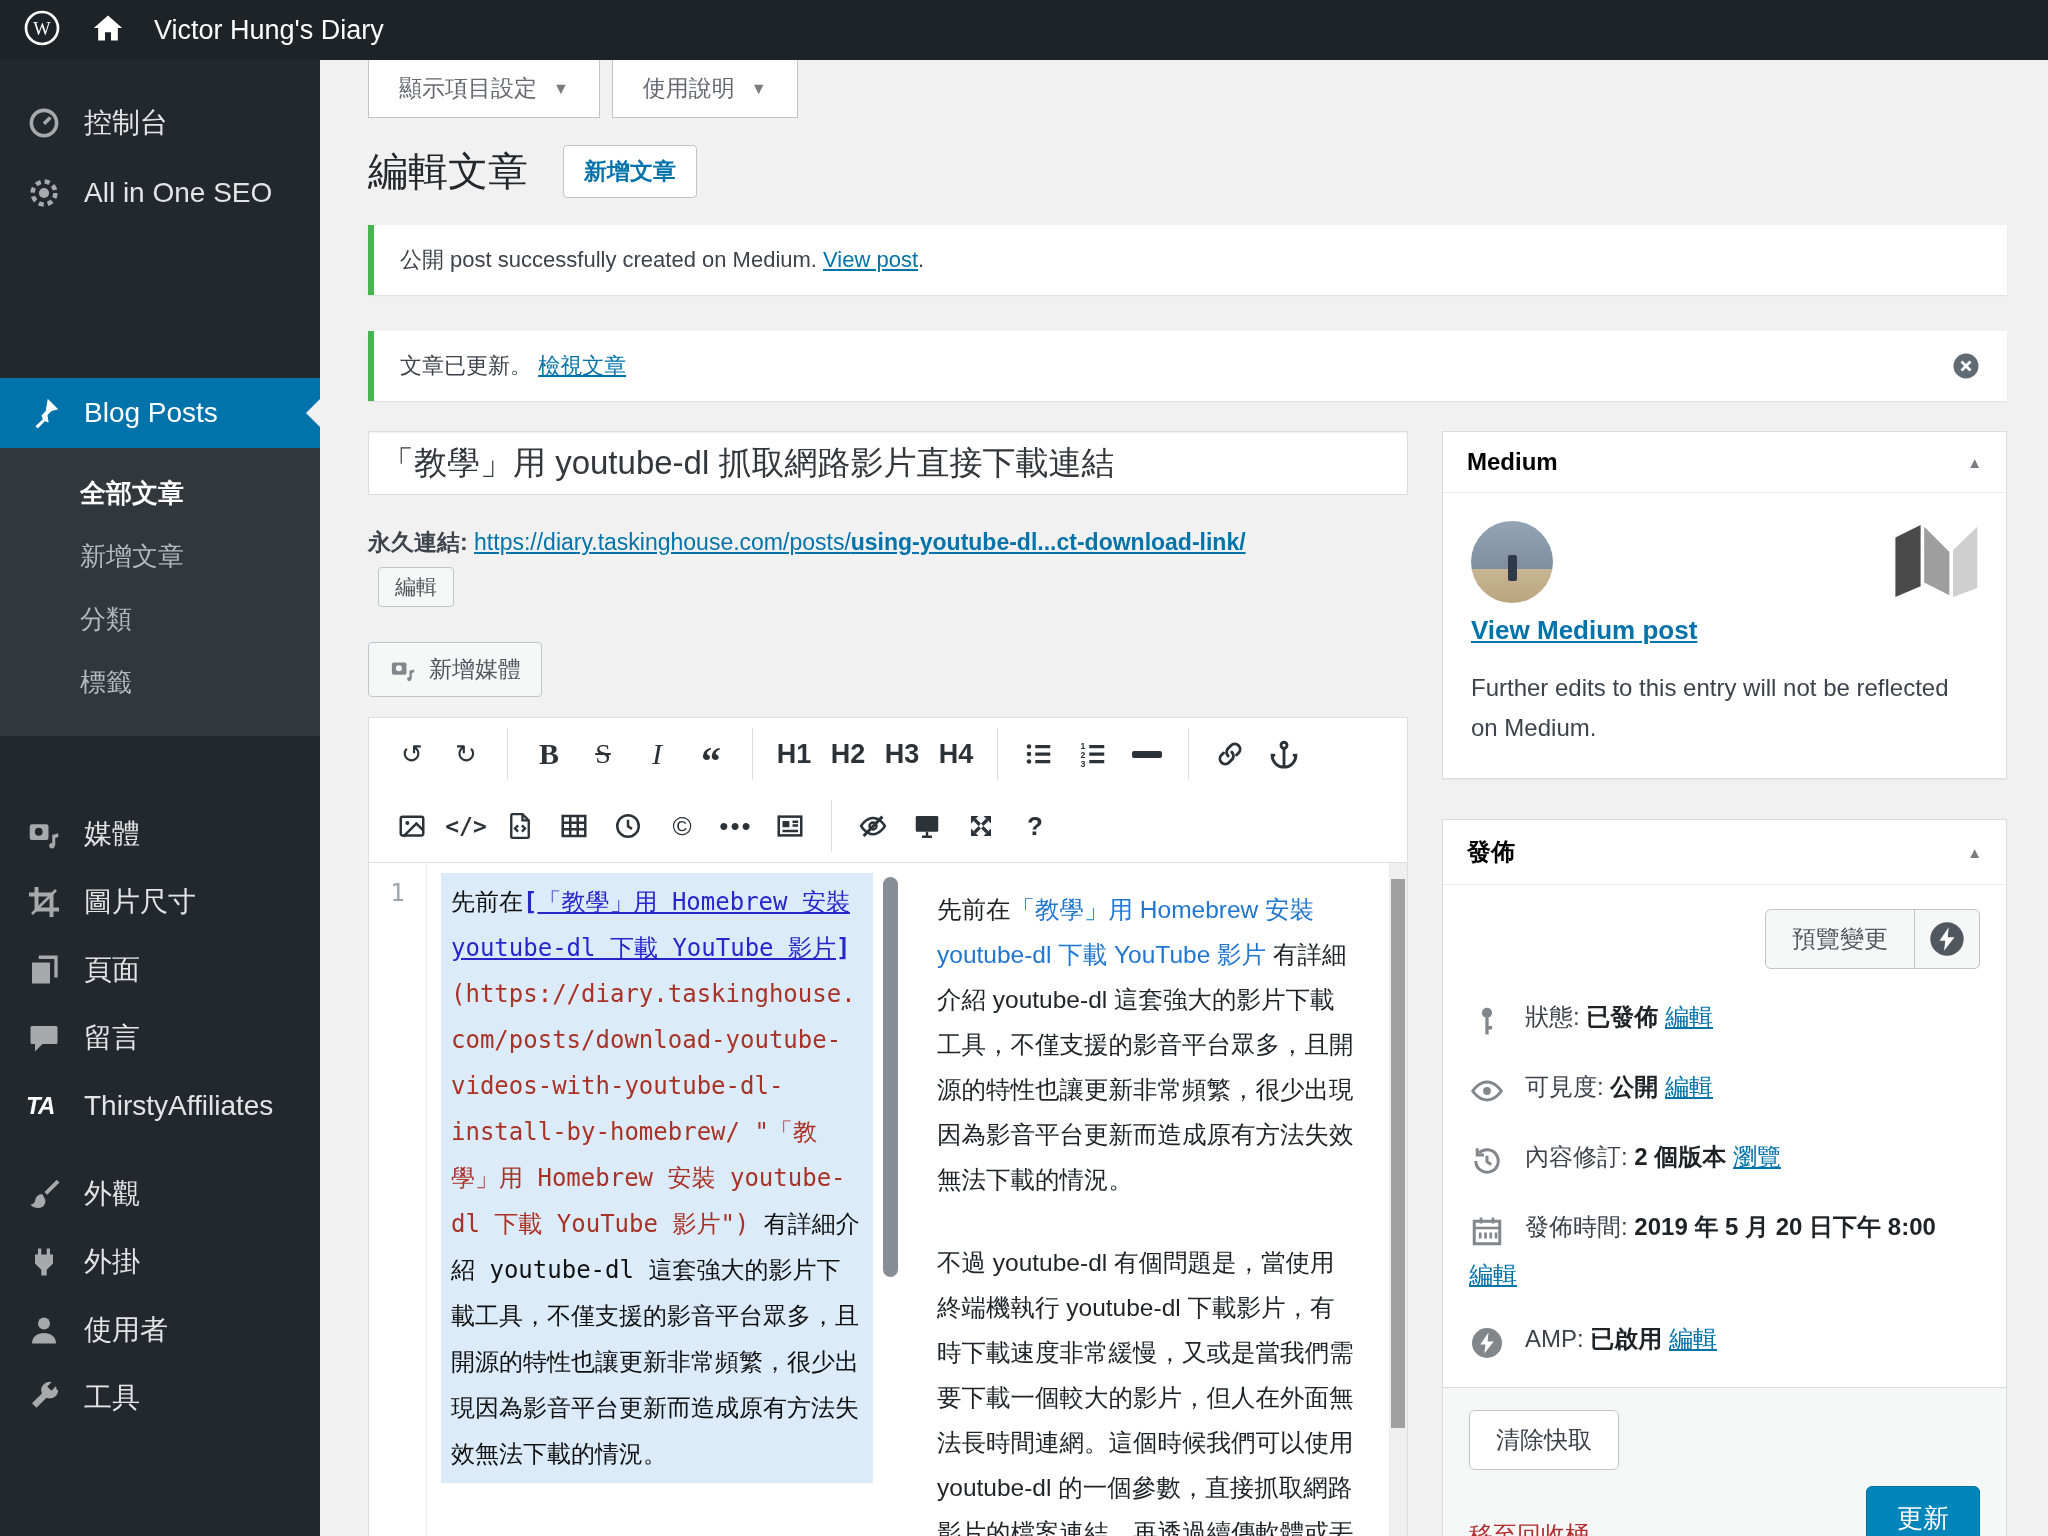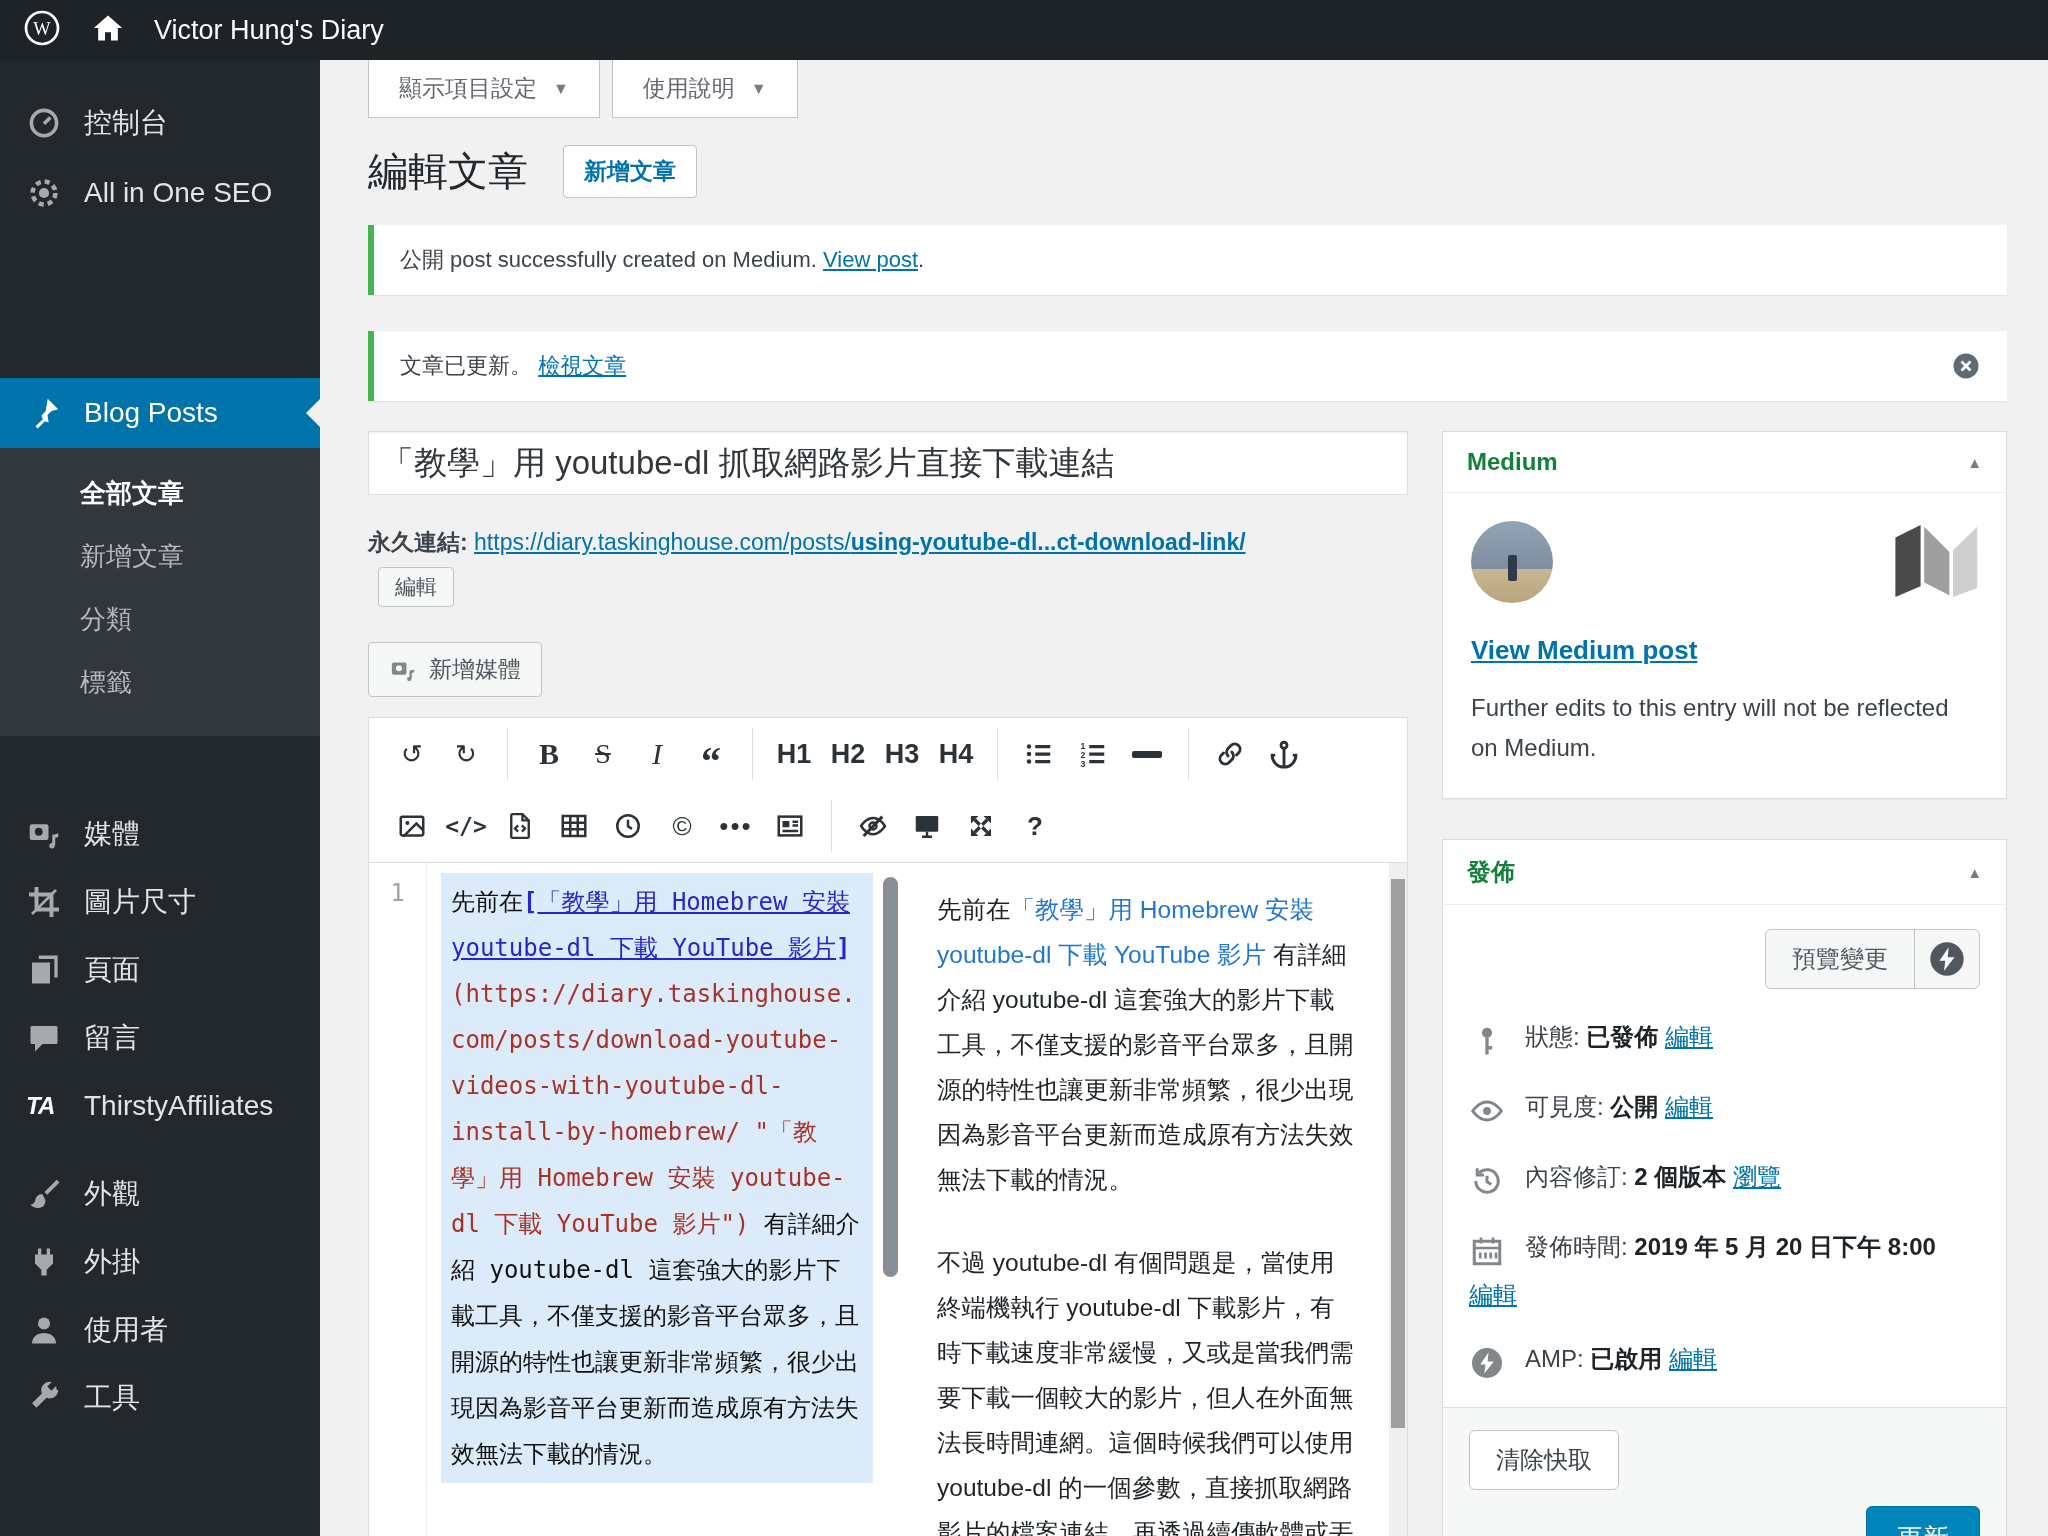--- a/index.html
+++ b/index.html
@@ -99,29 +99,29 @@
   .pv-pane p { margin:0 0 38px 0; }
   .pv-pane a { color:#2176d2; text-decoration:none; }
   .pv-scroll { position:absolute; right:0; top:0; bottom:0; width:18px; background:#efefef; }
   .pv-thumb { position:absolute; top:16px; left:2px; width:14px; height:78%; background:#a0a0a0; cursor:grab; }
 
   
   .panel { background:#fff; border:1px solid #dcdcde; box-shadow:0 1px 1px rgba(0,0,0,.04); }
   .panel + .panel { margin-top:40px; }
   .panel-head { display:flex; align-items:center; justify-content:space-between; padding:16px 24px;
                 border-bottom:1px solid #eee; }
-  .panel-title { font-size:24px; font-weight:bold; color:#15803d; }
+  .panel-title { font-size:24px; font-weight:bold; color:#000000; }
   .panel-toggle { color:#787c82; font-size:15px; cursor:pointer; }
   .medium-body { padding:28px 26px 30px 28px; }
   .medium-top { display:flex; align-items:flex-start; justify-content:space-between; }
   .avatar { width:82px; height:82px; border-radius:50%;
             background:linear-gradient(180deg,#93a5b5 0%,#7e8ea0 58%,#c8b693 58%,#b9a67e 100%); position:relative; overflow:hidden; }
   .avatar::after { content:""; position:absolute; left:37px; top:34px; width:9px; height:26px; background:#2e3a4a; border-radius:2px; }
   .medium-logo { width:90px; height:80px; }
-  .medium-link { display:inline-block; margin-top:32px; font-size:26px; font-weight:bold; color:#0073aa; text-decoration:underline; }
+  .medium-link { display:inline-block; margin-top:12px; font-size:26px; font-weight:bold; color:#0073aa; text-decoration:underline; }
   .medium-note { margin-top:22px; font-size:24px; line-height:40px; color:#3c434a; }
 
   .publish-body { padding:24px 26px 26px; }
   .preview-row { display:flex; justify-content:flex-end; margin-bottom:26px; }
   .preview-group { display:flex; border:1px solid #c3c4c7; border-radius:6px; overflow:hidden; background:#f6f7f7; }
   .preview-btn { padding:13px 26px; font-size:24px; color:#50575e; cursor:pointer; border-right:1px solid #c3c4c7; }
   .amp-preview-btn { width:64px; display:flex; align-items:center; justify-content:center; cursor:pointer; }
   .p-row { display:flex; align-items:flex-start; gap:20px; margin-top:32px; font-size:24px; color:#3c434a; }
   .p-row .p-icon { width:36px; height:36px; color:#82878c; flex:none; margin-top:2px; }
   .p-row b { color:#1d2327; }

